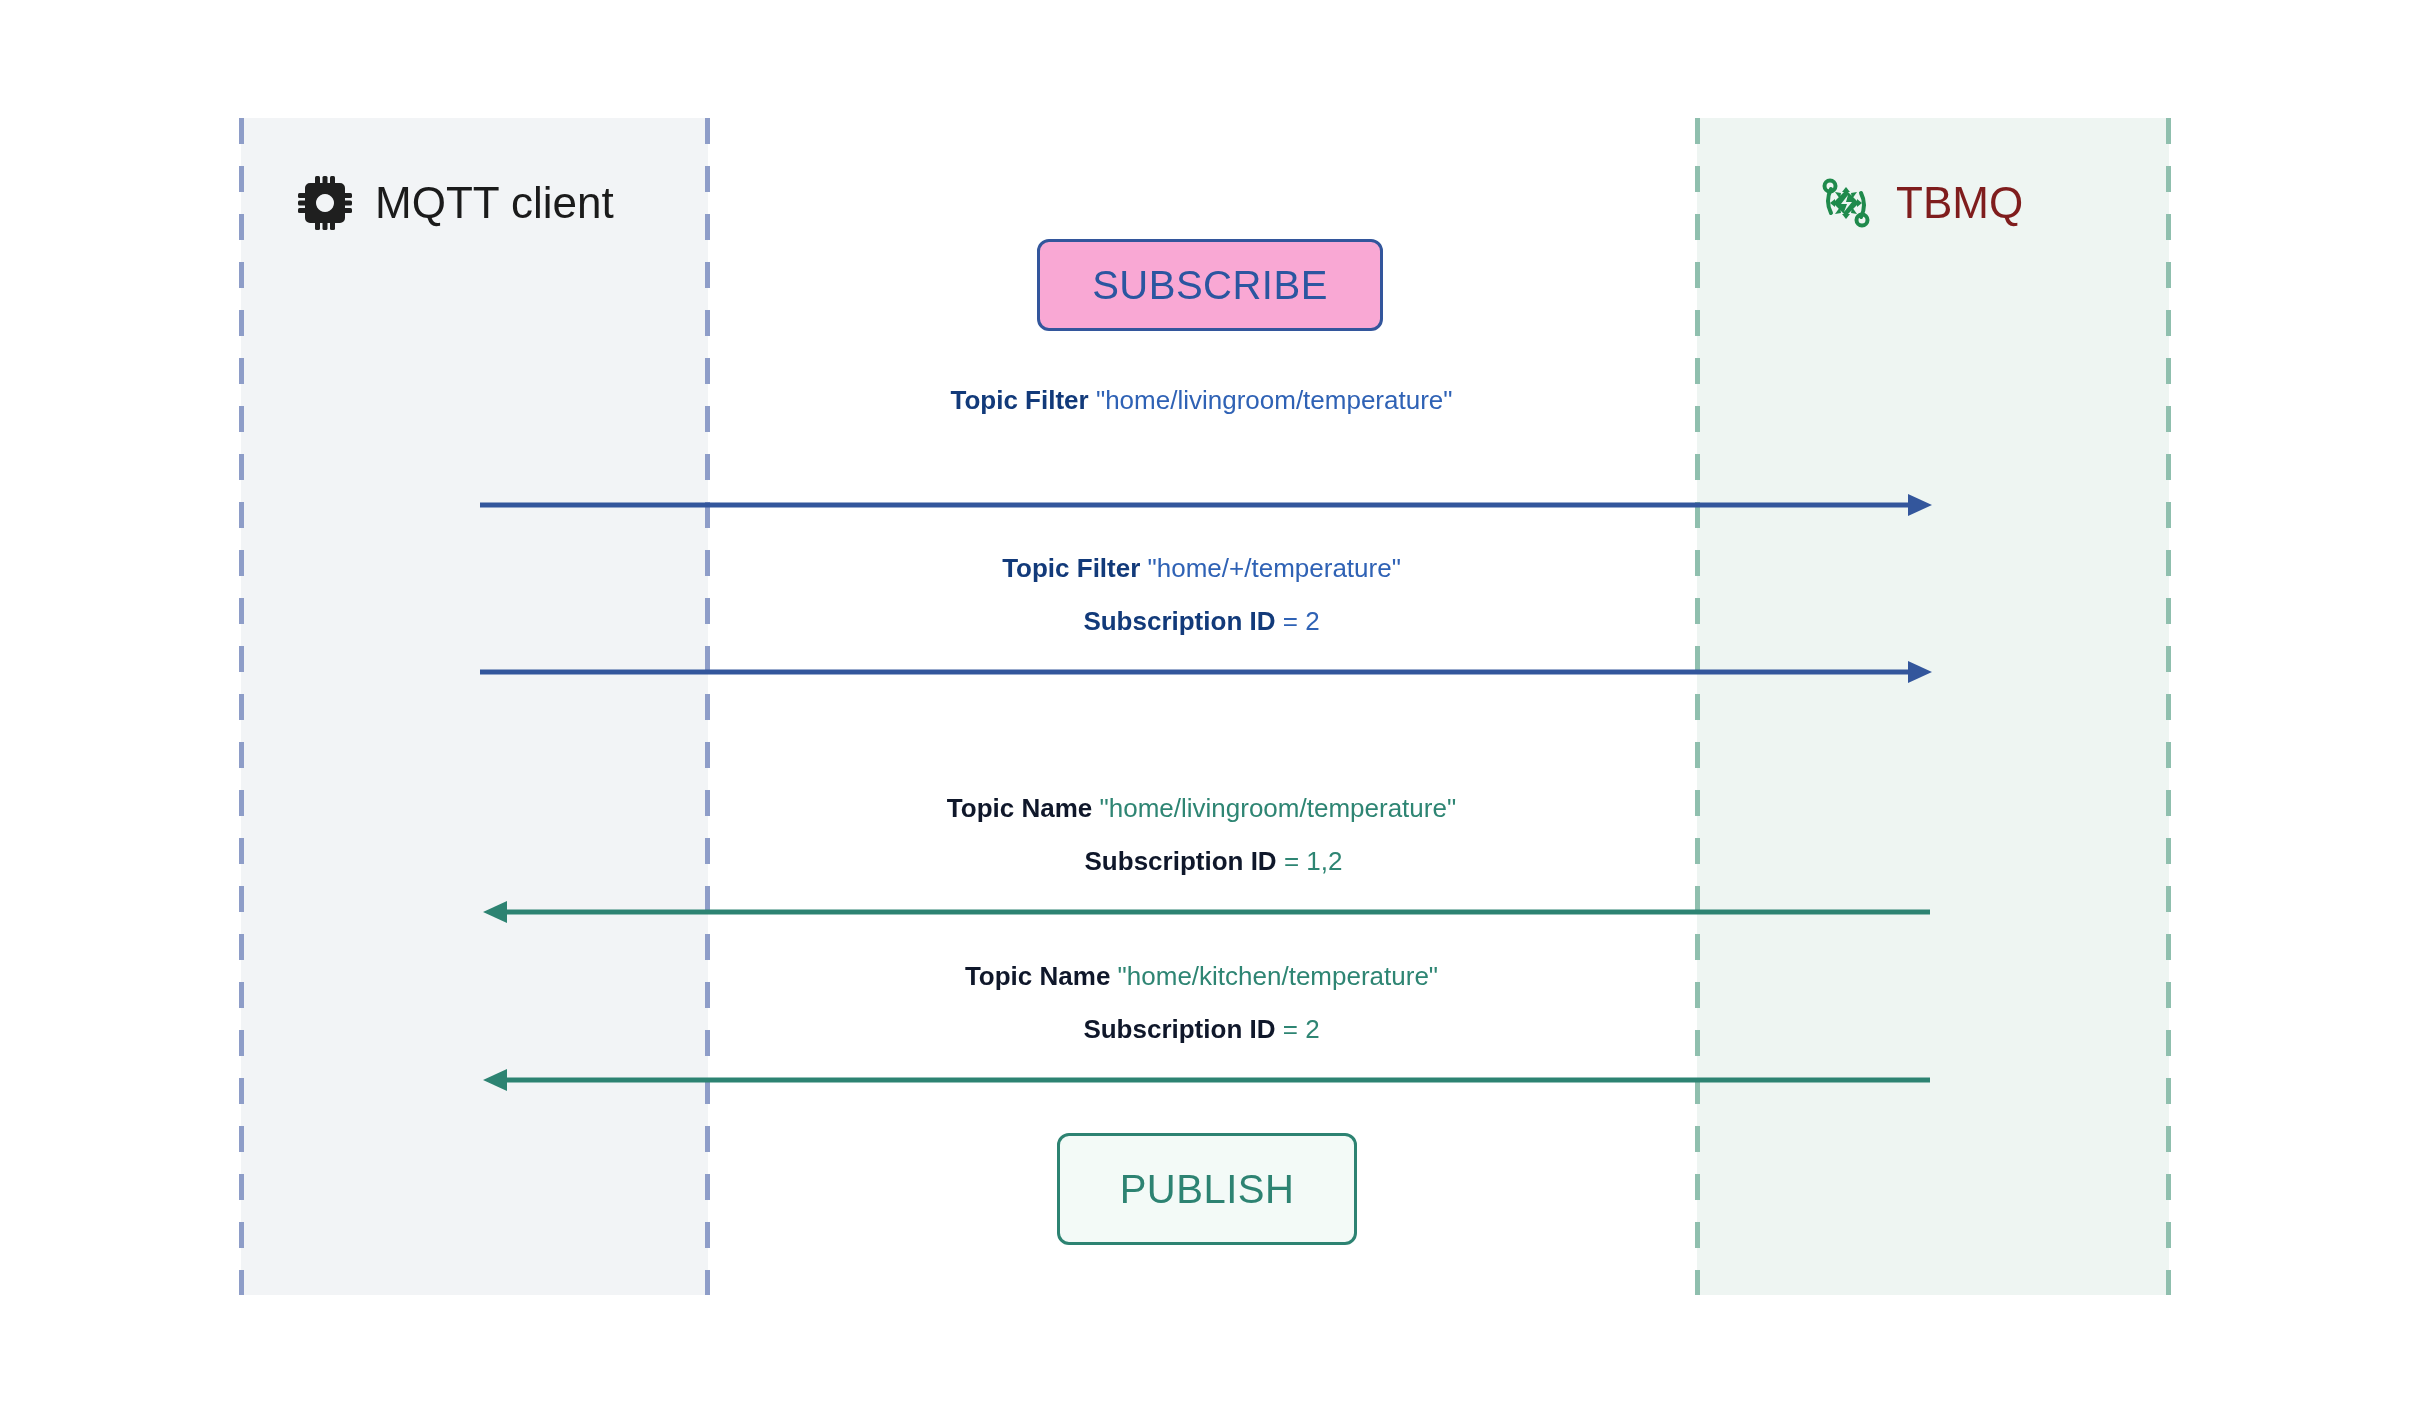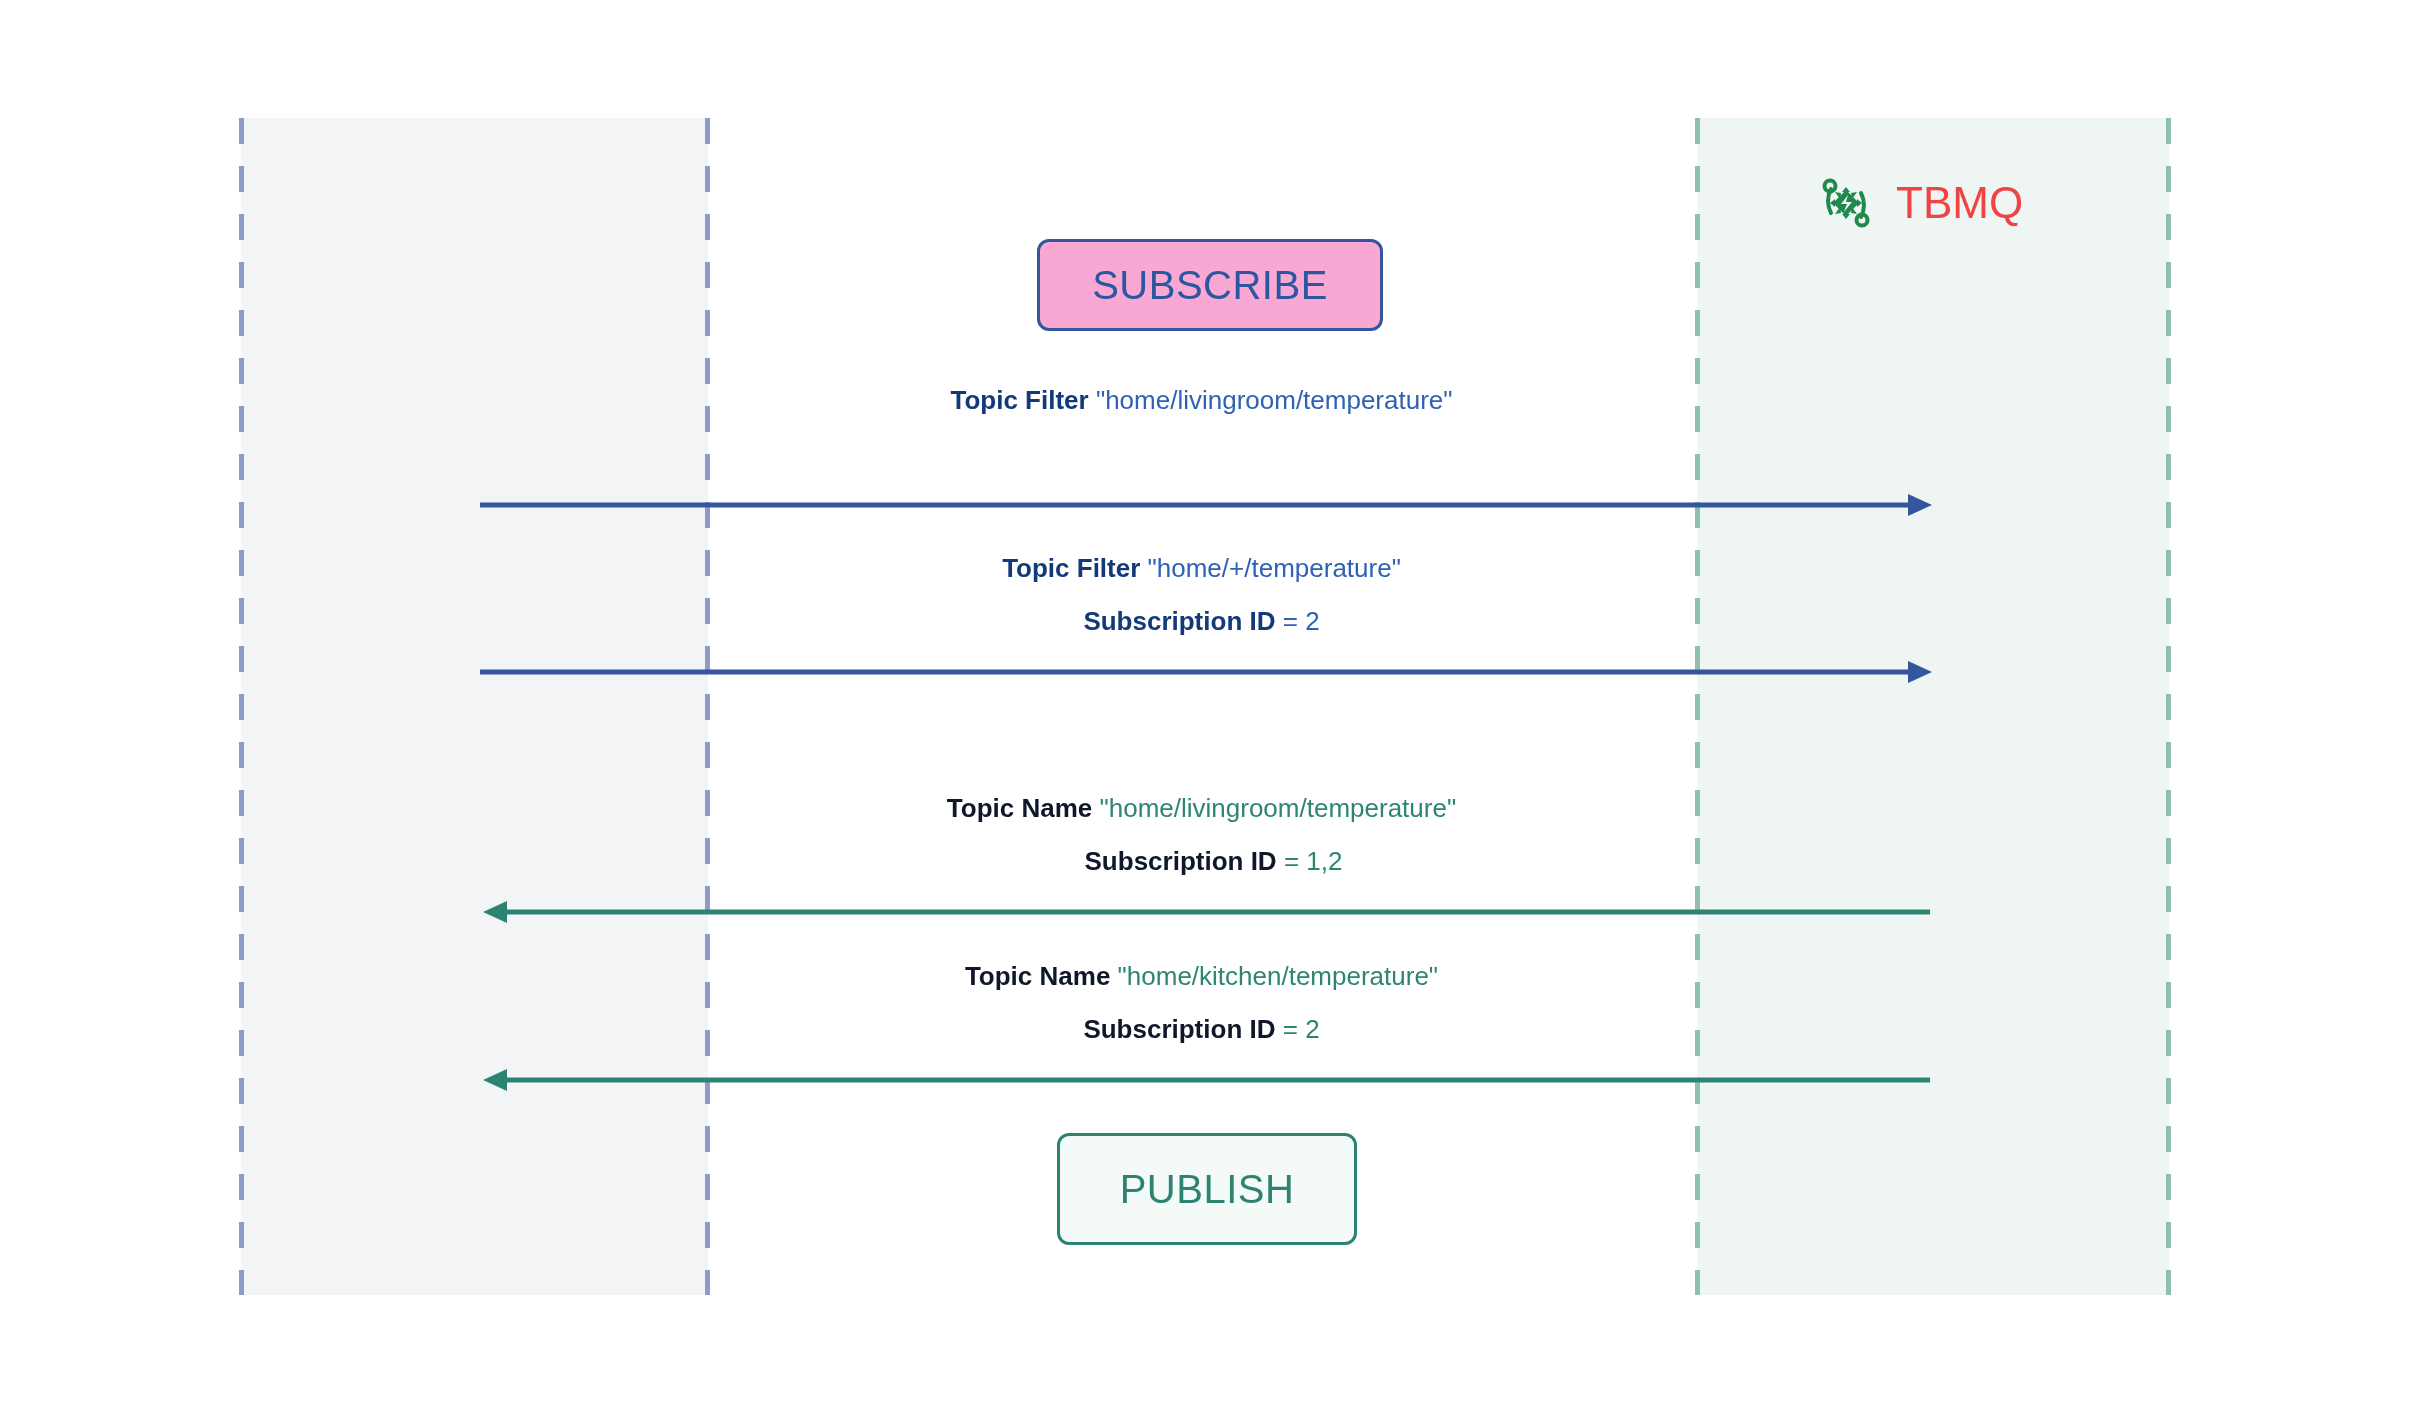--- a/index.html
+++ b/index.html
@@ -71,21 +71,21 @@
   }
   .participant-client { left: 297px; top: 168px; }
   .participant-broker { left: 1818px; top: 168px; }
 
   .participant-label {
     font-size: 44px;
     line-height: 1;
     white-space: nowrap;
   }
   .label-client { color: #1b1b1b; font-weight: 400; }
-  .label-broker { color: #ef4444; font-weight: 400; }
+  .label-broker { color: #7f1d1d; font-weight: 400; }
 
   .icon-chip, .icon-tbmq {
     width: 56px;
     height: 56px;
     display: block;
     flex: none;
   }
 
   
   .op-box {
@@ -153,20 +153,43 @@
 <div id="diagram">
 
   <div class="panel panel-client"></div>
   <div class="panel panel-broker"></div>
 
   <div class="lifeline lifeline-blue ll-client-left"></div>
   <div class="lifeline lifeline-blue ll-client-right"></div>
   <div class="lifeline lifeline-green ll-broker-left"></div>
   <div class="lifeline lifeline-green ll-broker-right"></div>
 
+  <div class="participant participant-client">
+    <span class="icon-chip">
+      <svg viewBox="0 0 56 56" width="56" height="56" xmlns="http://www.w3.org/2000/svg">
+        <g fill="#1f1f1f">
+          <rect x="18" y="1" width="5" height="9" rx="1.5"></rect>
+          <rect x="25.5" y="1" width="5" height="9" rx="1.5"></rect>
+          <rect x="33" y="1" width="5" height="9" rx="1.5"></rect>
+          <rect x="18" y="46" width="5" height="9" rx="1.5"></rect>
+          <rect x="25.5" y="46" width="5" height="9" rx="1.5"></rect>
+          <rect x="33" y="46" width="5" height="9" rx="1.5"></rect>
+          <rect x="1" y="18" width="9" height="5" rx="1.5"></rect>
+          <rect x="1" y="25.5" width="9" height="5" rx="1.5"></rect>
+          <rect x="1" y="33" width="9" height="5" rx="1.5"></rect>
+          <rect x="46" y="18" width="9" height="5" rx="1.5"></rect>
+          <rect x="46" y="25.5" width="9" height="5" rx="1.5"></rect>
+          <rect x="46" y="33" width="9" height="5" rx="1.5"></rect>
+          <path d="M13 8 h30 a5 5 0 0 1 5 5 v30 a5 5 0 0 1 -5 5 h-30 a5 5 0 0 1 -5 -5 v-30 a5 5 0 0 1 5 -5 z
+                   M28 19 a9 9 0 1 0 0.01 0 z" fill-rule="evenodd"></path>
+        </g>
+      </svg>
+    </span>
+    <span class="participant-label label-client">MQTT client</span>
+  </div>
 
   <div class="participant participant-broker">
     <span class="icon-tbmq">
       <svg viewBox="0 0 56 56" width="56" height="56" xmlns="http://www.w3.org/2000/svg">
         <g stroke="#1f8a4c" fill="none" stroke-width="4" stroke-linecap="round">
           <path d="M13 14 C 9 22, 9 30, 13 38"></path>
           <path d="M43 18 C 47 26, 47 34, 43 42"></path>
         </g>
         <circle cx="12" cy="11" r="5.5" fill="none" stroke="#1f8a4c" stroke-width="4"></circle>
         <circle cx="44" cy="45" r="5.5" fill="none" stroke="#1f8a4c" stroke-width="4"></circle>

